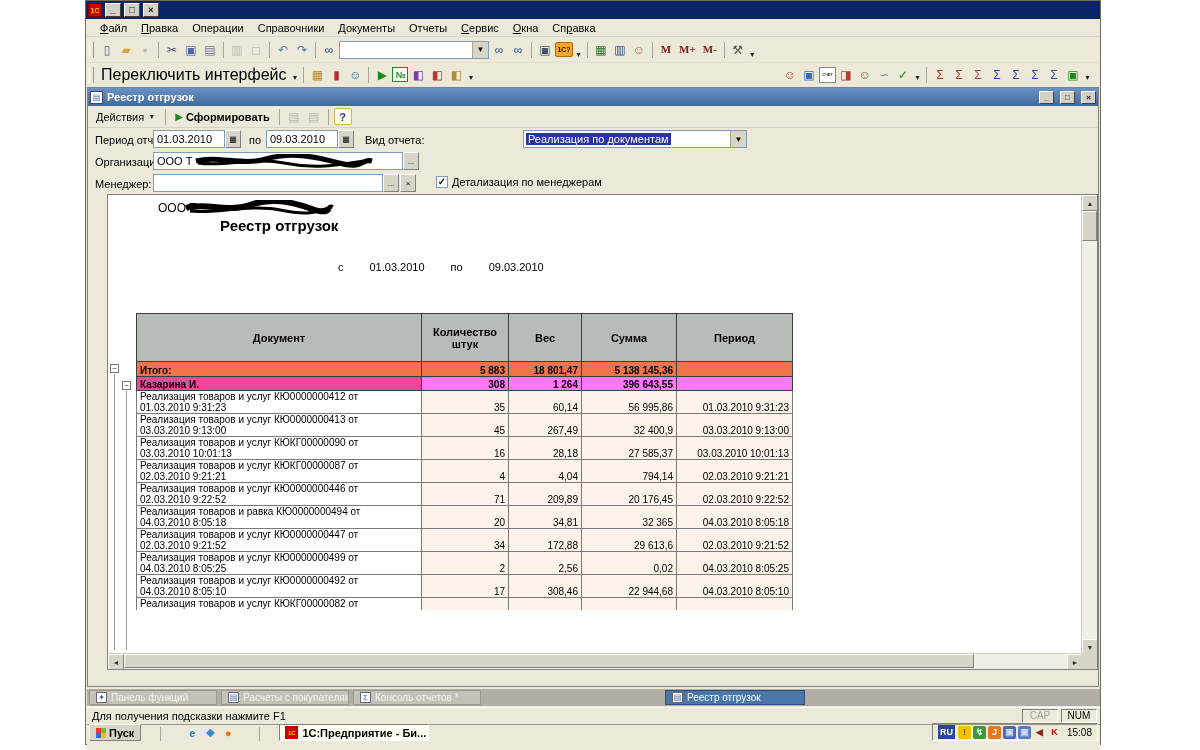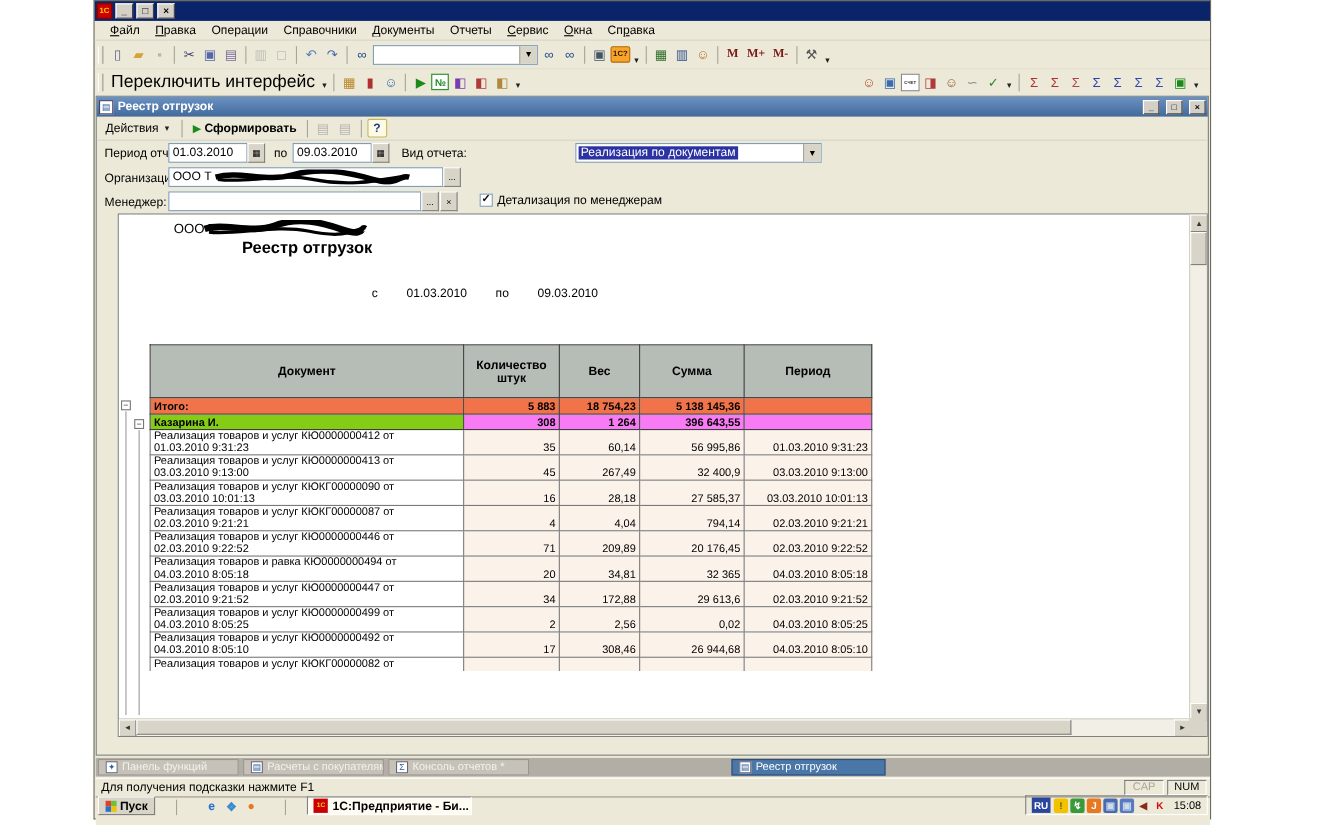--- a/index.html
+++ b/index.html
@@ -69,21 +69,21 @@
 
   table.rep { position:absolute; left:28px; top:118px; border-collapse:collapse; table-layout:fixed; font-size:10px; }
   table.rep col:nth-child(1){width:285px} table.rep col:nth-child(2){width:87px}
   table.rep col:nth-child(3){width:73px}  table.rep col:nth-child(4){width:95px}
   table.rep col:nth-child(5){width:116px}
   table.rep th { background:#b6bcb6; border:1px solid #3c3c3c; font-size:11px; font-weight:bold; height:48px; text-align:center; vertical-align:middle; padding:0 2px; }
   table.rep td { border:1px solid #7a7a7a; padding:0 3px; vertical-align:bottom; overflow:hidden; }
   table.rep td.num { text-align:right; background:#fbf2ea; }
   tr.total { height:15px; } tr.total td { background:#f0734a; font-weight:bold; border-color:#3c3c3c; }
   tr.total td.num { background:#f0734a; }
-  tr.group { height:14px; } tr.group td { background:#84cc16; font-weight:bold; border-color:#3c3c3c; }
+  tr.group { height:14px; } tr.group td { background:#ec4899; font-weight:bold; border-color:#3c3c3c; }
   tr.group td.num { background:#f87af4; }
   tr.data { height:23px; } tr.data td.doc { background:#fff; vertical-align:top; line-height:11px; padding-top:0; }
   tr.partial { height:12px; } tr.partial td.doc { background:#fff; vertical-align:top; line-height:11px; }
   tr.partial td { border-bottom:none; }
 
   .toggle { position:absolute; width:9px; height:9px; border:1px solid #777; background:#fff; font-size:8px; line-height:7px; text-align:center; color:#333; }
   .treeline { position:absolute; width:1px; background:#9a9a9a; }
 
   
   .vscroll { position:absolute; right:0; top:0; width:16px; height:460px; background:#f2f0e6; border-left:1px solid #d0ccc0; }
@@ -312,21 +312,21 @@
                 <th>Количество штук</th>
                 <th>Вес</th>
                 <th>Сумма</th>
                 <th>Период</th>
               </tr>
             </thead>
           <tbody id="tbody">
               <tr class="total">
                 <td class="doc">Итого:</td>
                 <td class="num">5 883</td>
-                <td class="num">18 754,23</td>
+                <td class="num">18 801,47</td>
                 <td class="num">5 138 145,36</td>
                 <td class="num"></td>
               </tr>
               <tr class="group">
                 <td class="doc">Казарина И.</td>
                 <td class="num">308</td>
                 <td class="num">1 264</td>
                 <td class="num">396 643,55</td>
                 <td class="num"></td>
               </tr>
@@ -410,21 +410,21 @@
                 <td class="num">0,02</td>
                 <td class="num">04.03.2010 8:05:25</td>
               </tr>
               <tr class="data">
                 <td class="doc">
                   <div>Реализация товаров и услуг КЮ0000000492 от</div>
                   <div>04.03.2010 8:05:10</div>
                 </td>
                 <td class="num">17</td>
                 <td class="num">308,46</td>
-                <td class="num">26 944,68</td>
+                <td class="num">22 944,68</td>
                 <td class="num">04.03.2010 8:05:10</td>
               </tr>
               <tr class="partial">
                 <td class="doc">
                   <div>Реализация товаров и услуг КЮКГ00000082 от</div>
                   <div></div>
                 </td>
                 <td class="num"></td>
                 <td class="num"></td>
                 <td class="num"></td>

